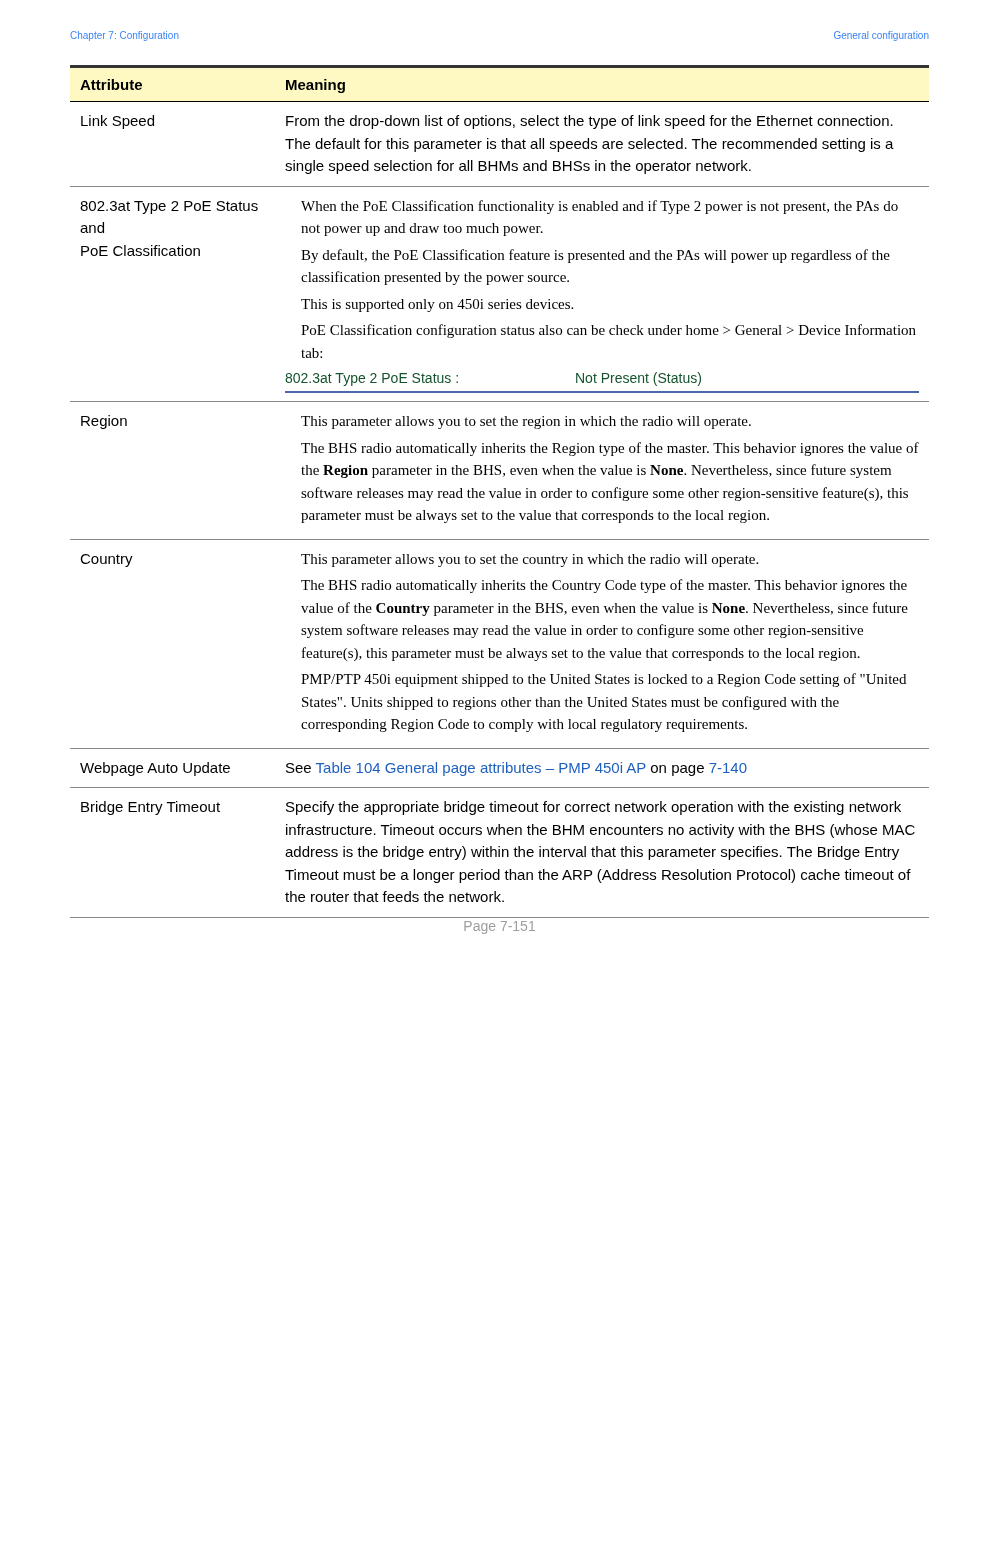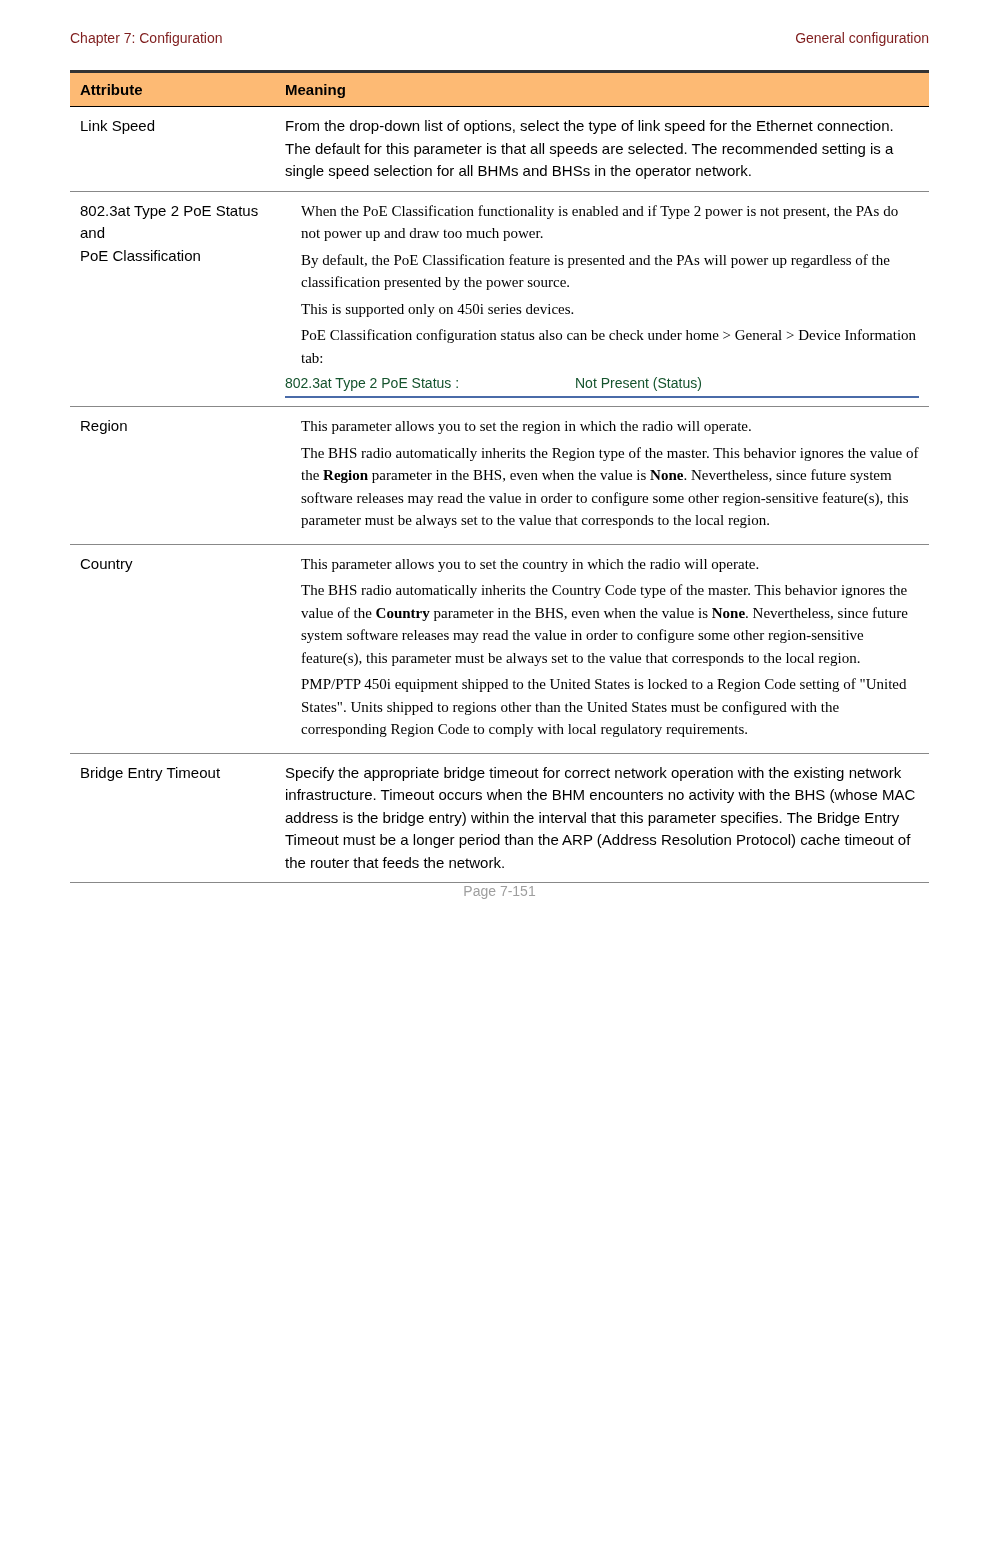--- a/index.html
+++ b/index.html
@@ -9,32 +9,32 @@
       font-family: "Segoe UI", Tahoma, Arial, sans-serif;
       margin: 0;
       padding: 30px 70px;
       width: 999px;
       background: #fff;
       color: #000;
     }
     .header-row {
       display: flex;
       justify-content: space-between;
-      font-size: 14px;
-      color: #7f1d1d;
+      font-size: 10px;
+      color: #3b82f6;
       margin-bottom: 24px;
     }
     table {
       width: 100%;
       border-collapse: collapse;
       font-size: 15px;
       border-top: 3px solid #333;
     }
     thead th {
-      background: #fdba74;
+      background: #fef9c3;
       text-align: left;
       font-weight: bold;
       padding: 8px 10px;
       border-bottom: 1px solid #000;
     }
     tbody td {
       vertical-align: top;
       padding: 8px 10px;
       border-bottom: 1px solid #888;
       line-height: 1.5;
@@ -119,19 +119,25 @@
       <td class="attr">Country</td>
       <td>
         <p>This parameter allows you to set the country in which the radio will operate.</p>
         <p>
           <span>The BHS radio automatically inherits the Country Code type of the master. This behavior ignores the value of the </span><b>Country</b><span> parameter in the BHS, even when the value is </span><b>None</b><span>. Nevertheless, since future system software releases may read the value in order to configure some other region-sensitive feature(s), this parameter must be always set to the value that corresponds to the local region.</span>
         </p>
         <p>PMP/PTP 450i equipment shipped to the United States is locked to a Region Code setting of "United States". Units shipped to regions other than the United States must be configured with the corresponding Region Code to comply with local regulatory requirements.</p>
       </td>
     </tr>
     <tr>
+      <td class="attr">Webpage Auto Update</td>
+      <td>
+        <span>See </span><a class="link">Table 104 General page attributes – PMP 450i AP</a><span> on page </span><a class="link">7-140</a>
+      </td>
+    </tr>
+    <tr>
       <td class="attr">Bridge Entry Timeout</td>
       <td>Specify the appropriate bridge timeout for correct network operation with the existing network infrastructure. Timeout occurs when the BHM encounters no activity with the BHS (whose MAC address is the bridge entry) within the interval that this parameter specifies. The Bridge Entry Timeout must be a longer period than the ARP (Address Resolution Protocol) cache timeout of the router that feeds the network.</td>
     </tr>
   </tbody>
 </table>
 
 <div class="footer">Page 7-151</div>
 
 </body></html>

